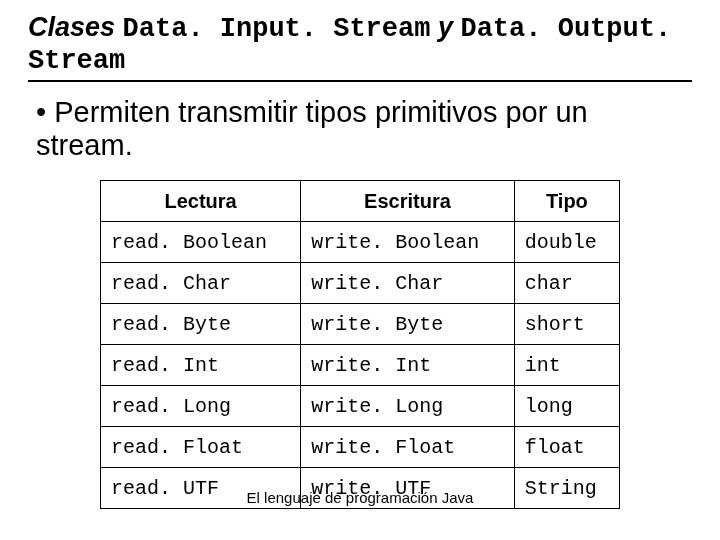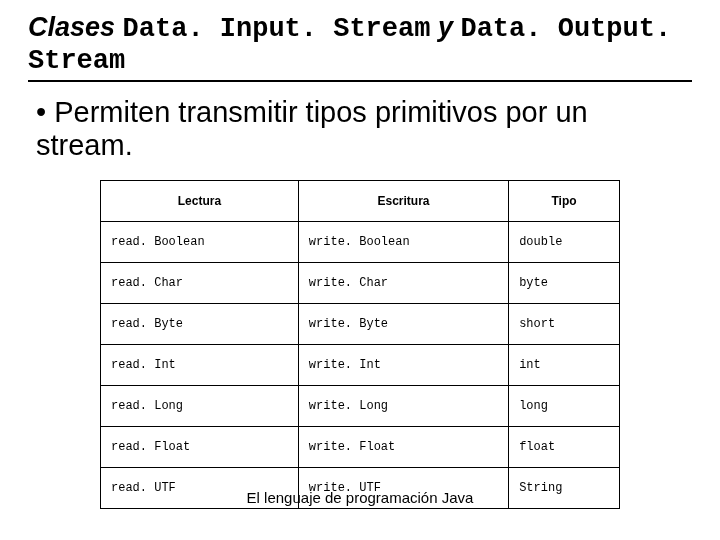--- a/index.html
+++ b/index.html
@@ -48,21 +48,21 @@
     display: flex;
     justify-content: center;
   }
   table {
     border-collapse: collapse;
     width: 520px;
   }
   th, td {
     border: 1.5px solid #000;
     padding: 8px 10px;
-    font-size: 12px;
+    font-size: 20px;
     text-align: left;
     vertical-align: middle;
     height: 24px;
   }
   th {
     font-family: Arial, Helvetica, sans-serif;
     font-weight: bold;
     text-align: center;
   }
   td {
@@ -103,21 +103,21 @@
       </thead>
       <tbody>
         <tr>
           <td>read. Boolean</td>
           <td>write. Boolean</td>
           <td>double</td>
         </tr>
         <tr>
           <td>read. Char</td>
           <td>write. Char</td>
-          <td>byte</td>
+          <td>char</td>
         </tr>
         <tr>
           <td>read. Byte</td>
           <td>write. Byte</td>
           <td>short</td>
         </tr>
         <tr>
           <td>read. Int</td>
           <td>write. Int</td>
           <td>int</td>

